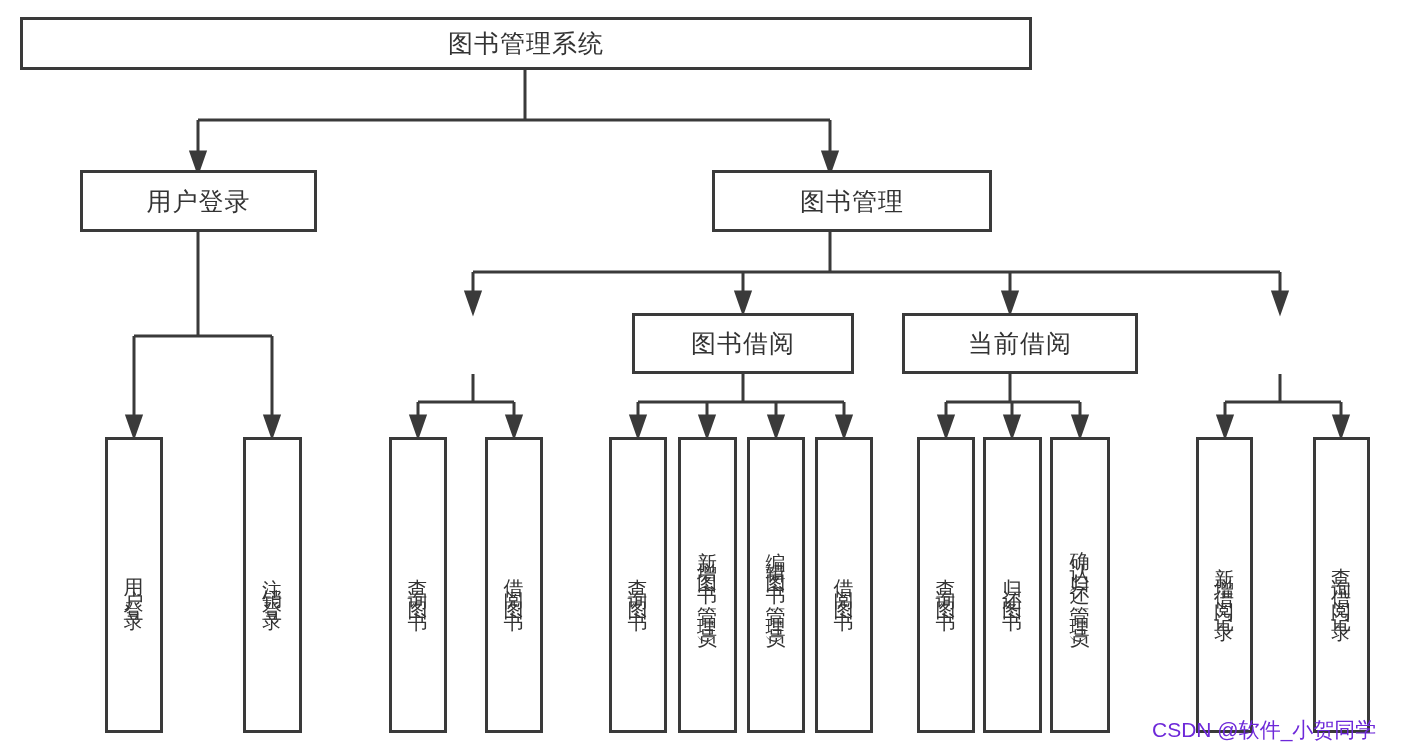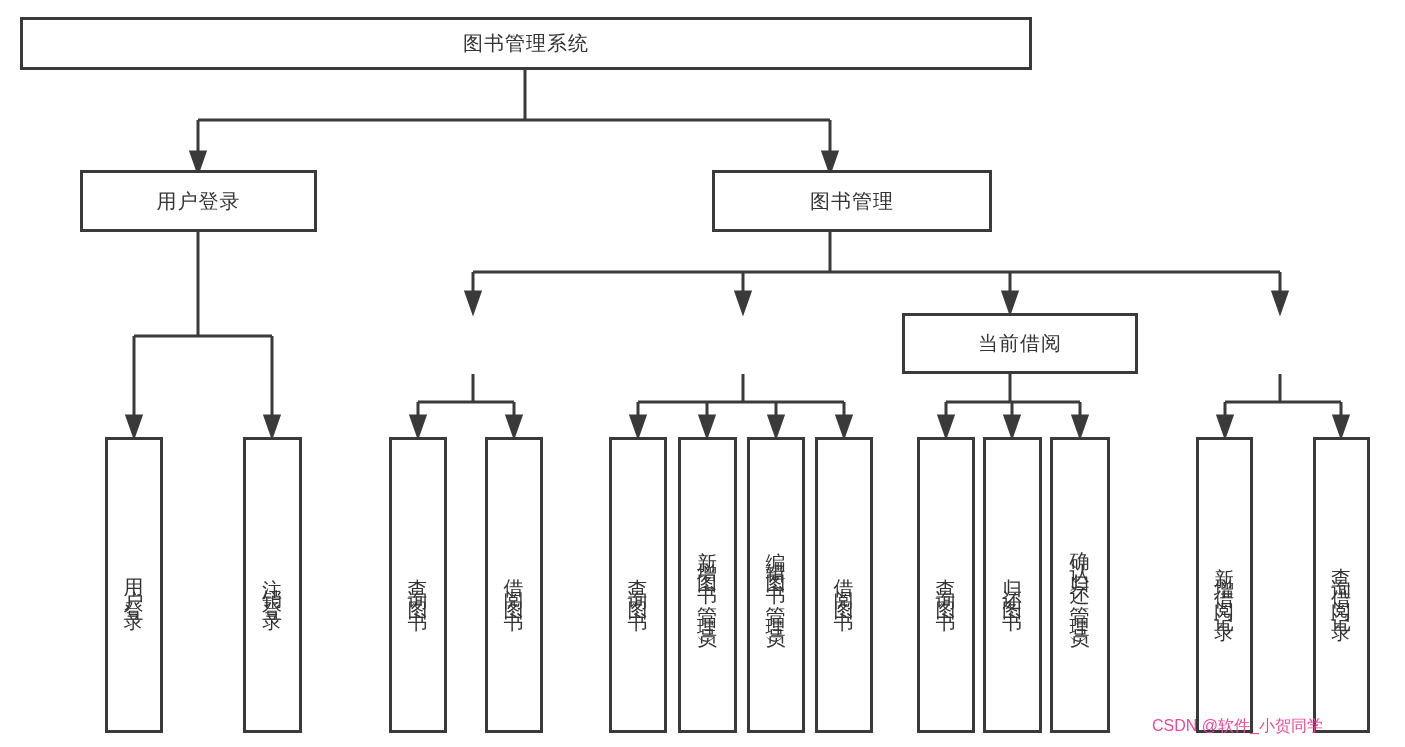--- a/index.html
+++ b/index.html
@@ -20,37 +20,37 @@
     position: absolute;
     box-sizing: border-box;
     border: 3px solid #3a3a3a;
     background: #ffffff;
     color: #333333;
     display: flex;
     align-items: center;
     justify-content: center;
   }
   .h-node {
-    font-size: 20px;
+    font-size: 25px;
     letter-spacing: 1px;
     white-space: nowrap;
   }
   .v-node {
     writing-mode: vertical-rl;
     text-orientation: mixed;
     font-size: 20px;
     letter-spacing: 11px;
     line-height: 1;
   }
   .watermark {
     position: absolute;
     left: 1152px;
     top: 716px;
-    font-size: 16px;
-    color: #ec4899;
+    font-size: 21px;
+    color: #6d28d9;
     white-space: nowrap;
     z-index: 5;
   }
 </style>
 </head>
 <body>
 
 <div class="stage">
 
   <svg class="connectors" width="1405" height="747" viewBox="0 0 1405 747" xmlns="http://www.w3.org/2000/svg">
@@ -103,20 +103,21 @@
         <polygon points="1334,416 1348,416 1341,436"></polygon>
       </g>
     </g>
   </svg>
 
   <div class="node h-node" style="left:20px; top:17px; width:1012px; height:53px;">图书管理系统</div>
 
   <div class="node h-node" style="left:80px; top:170px; width:237px; height:62px;">用户登录</div>
   <div class="node h-node" style="left:712px; top:170px; width:280px; height:62px;font-family:Liberation Serif, serif;">图书管理</div>
 
+  <div class="node h-node" style="left:632px; top:313px; width:222px; height:61px;">图书借阅</div>
   <div class="node h-node" style="left:902px; top:313px; width:236px; height:61px;font-family:Liberation Serif, serif;">当前借阅</div>
 
   <div class="node v-node" style="left:105px; top:437px; width:58px; height:296px;">用户登录</div>
   <div class="node v-node" style="left:243px; top:437px; width:59px; height:296px;">注销登录</div>
 
   <div class="node v-node" style="left:389px; top:437px; width:58px; height:296px;">查询图书</div>
   <div class="node v-node" style="left:485px; top:437px; width:58px; height:296px;">借阅图书</div>
 
   <div class="node v-node" style="left:609px; top:437px; width:58px; height:296px;">查询图书</div>
   <div class="node v-node" style="left:678px; top:437px; width:59px; height:296px;">新增图书（管理员）</div>

